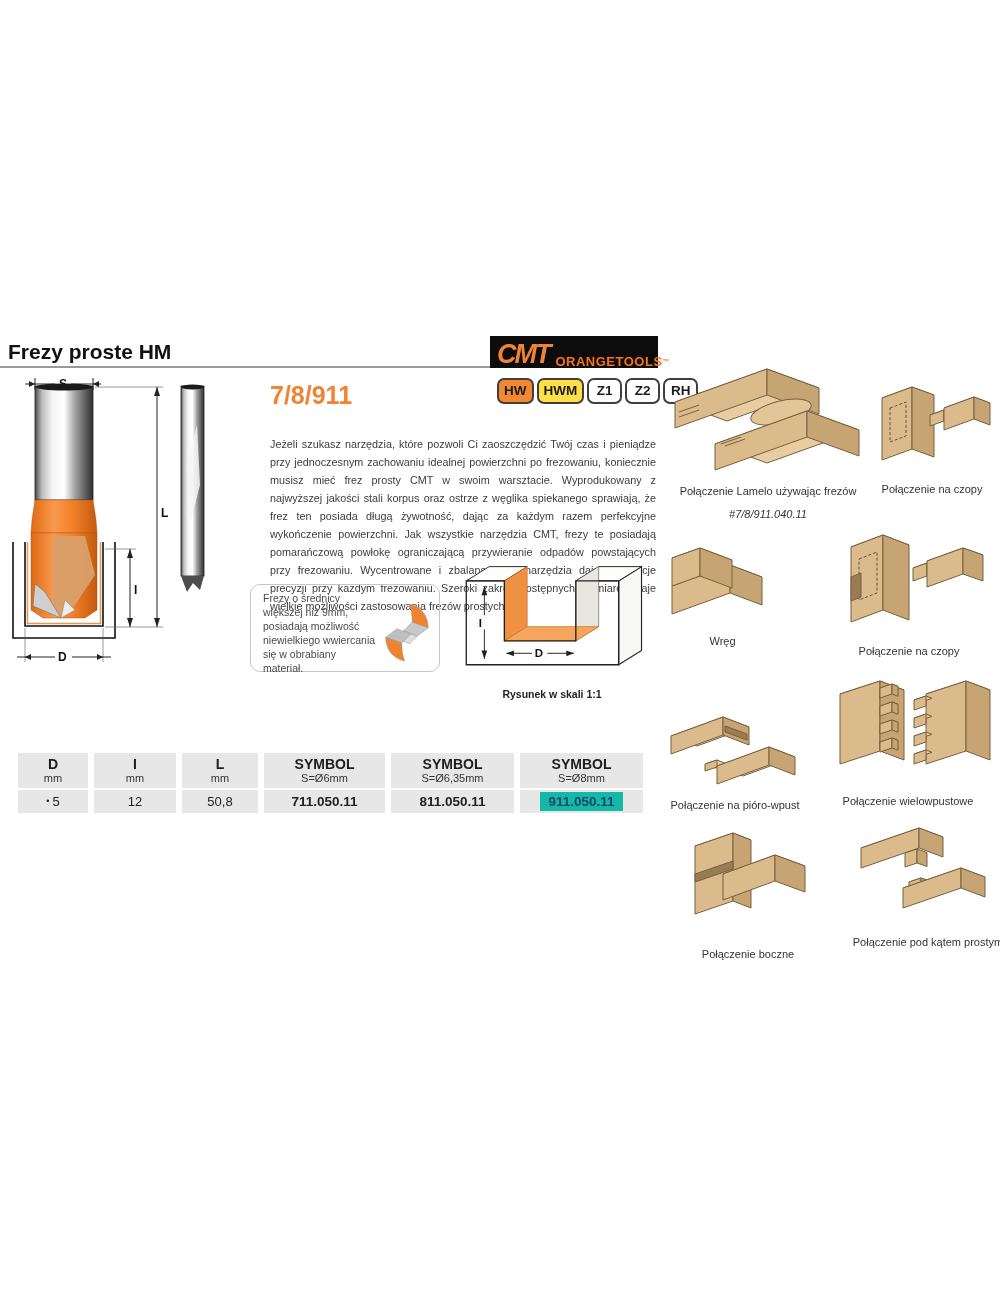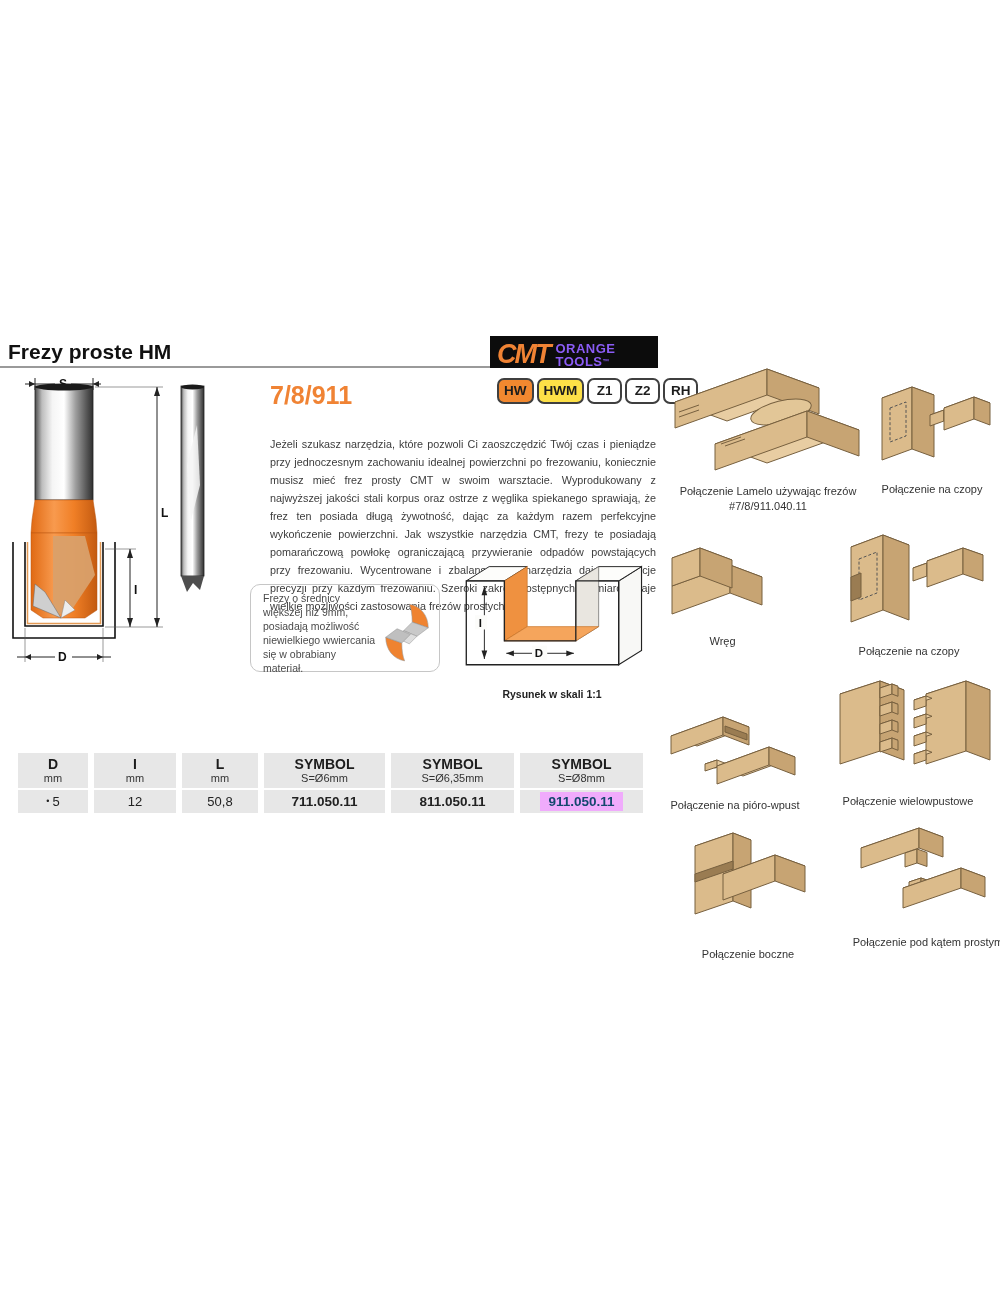--- a/index.html
+++ b/index.html
@@ -6,21 +6,21 @@
   .page{position:relative;width:1000px;height:1300px;background:#fff;overflow:hidden;
         font-family:"Liberation Sans",sans-serif;color:#222;}
   .abs{position:absolute;}
 
   
   .page-title{left:8px;top:340px;font-size:21px;font-weight:bold;color:#111;}
   .title-rule{left:0;top:366px;width:657px;height:2px;background:#9a9a9a;}
   .logo{left:490px;top:336px;width:168px;height:32px;background:#0c0c0c;display:flex;
         align-items:flex-end;padding-left:7px;box-sizing:border-box;gap:6px;}
   .logo-cmt{color:#f08334;font-size:27px;font-weight:bold;font-style:italic;letter-spacing:-2px;line-height:1;}
-  .logo-right{display:flex;flex-direction:column;color:#8b5cf6;font-size:13px;font-weight:bold;
+  .logo-right{display:flex;color:#f97316;font-size:13px;font-weight:bold;
         line-height:13px;letter-spacing:.5px;white-space:nowrap;margin-top:48px;}
   .tm{font-size:7px;vertical-align:top;}
 
   
   .product-code{left:270px;top:381px;font-size:25px;font-weight:bold;color:#f08334;text-align:right;}
   .badges{left:497px;top:378px;display:flex;gap:3px;}
   .badge{border:2px solid #3f3f3f;border-radius:7px;background:#fff;color:#1d1d1d;
          font-size:13.5px;font-weight:bold;padding:3px 5px;min-width:21px;text-align:center;line-height:1.2;}
   .badge.orange{background:#f2882f;}
   .badge.gray{background:#fde047;}
@@ -41,21 +41,21 @@
   .trow{display:flex;gap:6px;}
   .trow + .trow{margin-top:2px;}
   .cell{background:#e7e7e7;text-align:center;box-sizing:border-box;}
   .col-d{width:70px;}.col-i{width:82px;}.col-l{width:76px;}
   .col-s6{width:121px;}.col-s635{width:123px;}.col-s8{width:123px;}
   .th{padding:4px 0 3px 0;}
   .th-main{display:block;font-size:14px;font-weight:bold;color:#1c1c1c;line-height:15px;}
   .th-sub{display:block;font-size:11px;color:#333;line-height:13px;}
   .td{height:23px;line-height:23px;font-size:13px;color:#222;}
   .td.sym{font-weight:bold;font-size:13.5px;}
-  .hl{background:#f0abfc;color:#14476e;padding:2px 8px;}
+  .hl{background:#14b8a6;color:#14476e;padding:2px 8px;}
   .bullet{font-size:9px;vertical-align:2px;margin-right:3px;}
 
   
   .fig{display:flex;flex-direction:column;align-items:center;}
   .fig-caption{font-size:11px;color:#333;text-align:center;line-height:15px;margin-top:4px;white-space:nowrap;}
   .wt{fill:#e8cda2;}.wf{fill:#dbbb8b;}.ws{fill:#c7a473;}.wg{fill:#9a7c52;}
   .wd{stroke:#77603f;stroke-width:1;stroke-linejoin:round;}
   .dim{stroke:#222;stroke-width:1;}
   .thin{stroke:#555;stroke-width:.6;}
   .dimtext{font-size:12px;font-weight:bold;fill:#111;font-family:"Liberation Sans",sans-serif;}
@@ -231,21 +231,21 @@
       <line x1="16" y1="50" x2="36" y2="43" stroke="#77603f" stroke-width="1"></line>
       <line x1="16" y1="55" x2="36" y2="48" stroke="#77603f" stroke-width="1"></line>
       <ellipse cx="118" cy="50" rx="31" ry="11" transform="rotate(-14 118 50)" fill="#e2c697" stroke="#77603f" stroke-width="1"></ellipse>
       <polygon class="wt wd" points="52,82 144,49 196,68 104,101"></polygon>
       <polygon class="wf wd" points="52,82 144,49 144,75 52,108"></polygon>
       <polygon class="ws wd" points="144,49 196,68 196,94 144,75"></polygon>
       <line x1="58" y1="82" x2="78" y2="75" stroke="#77603f" stroke-width="1"></line>
       <line x1="62" y1="84" x2="82" y2="77" stroke="#77603f" stroke-width="1"></line>
     </svg>
     <div class="fig-caption">Połączenie Lamelo używając frezów</div>
-    <div class="fig-caption" style="margin-top:0;">#7/8/911.040.11</div>
+    <div class="fig-caption" style="margin-top:8px;font-style:italic;">#7/8/911.040.11</div>
   </div>
 
   <div class="abs fig" style="left:868px;top:378px;width:128px;">
     <svg width="128" height="100" viewBox="0 0 128 100">
       <polygon class="wt wd" points="14,20 44,9 66,17 36,28"></polygon>
       <polygon class="wf wd" points="14,20 44,9 44,71 14,82"></polygon>
       <polygon class="ws wd" points="44,9 66,17 66,79 44,71"></polygon>
       <polygon points="22,30 38,24 38,58 22,64" fill="none" stroke="#555" stroke-width="1" stroke-dasharray="3,2"></polygon>
       <polygon class="wt wd" points="62,37 76,32 85,35.5 71,40.5"></polygon>
       <polygon class="wf wd" points="62,37 76,32 76,43 62,48"></polygon>

